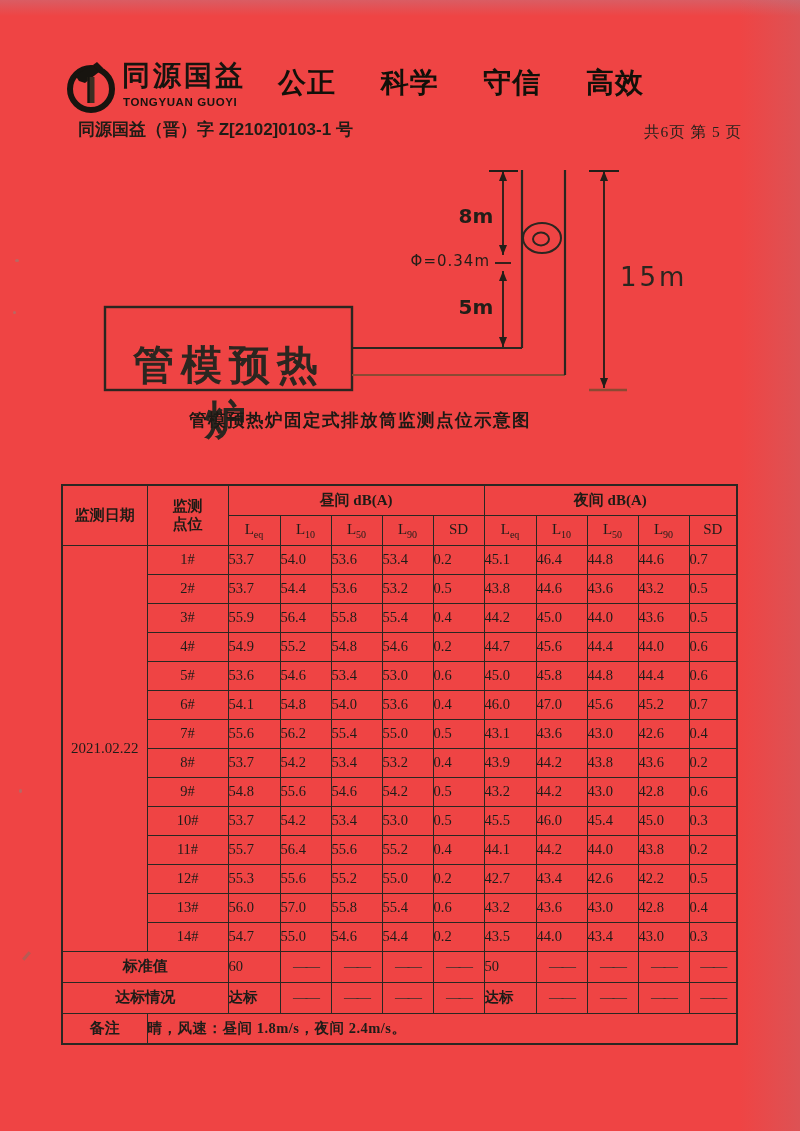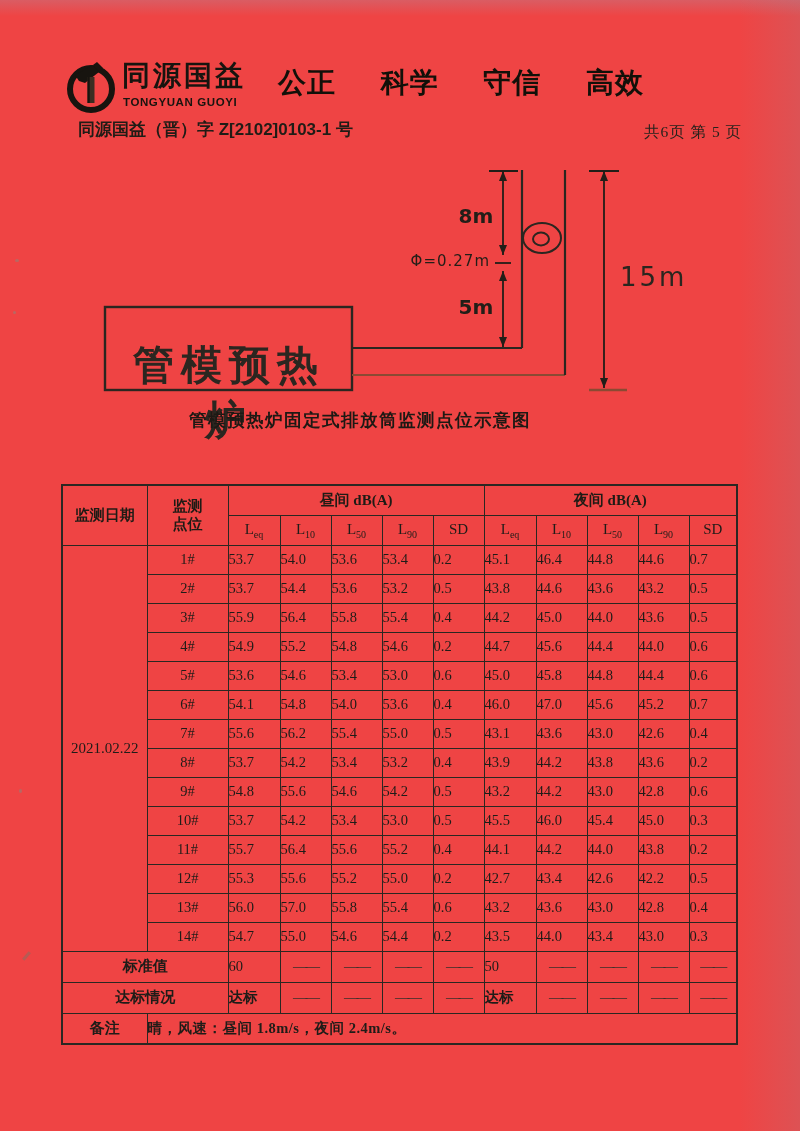--- a/index.html
+++ b/index.html
@@ -124,21 +124,21 @@
     <polygon points="499,187 507,187 503,197" fill="#221e18"></polygon>
 
     <line x1="589" y1="21" x2="619" y2="21" stroke="#221e18" stroke-width="2"></line>
     <line x1="604" y1="21" x2="604" y2="238" stroke="#221e18" stroke-width="1.8"></line>
     <polygon points="600,31 608,31 604,21" fill="#221e18"></polygon>
     <polygon points="600,228 608,228 604,238" fill="#221e18"></polygon>
     <line x1="589" y1="240" x2="627" y2="240" stroke="#8a4a33" stroke-width="2.6"></line>
   </svg>
 
   <div class="abs dim-label lbl-8m">8m</div>
-  <div class="abs dim-label lbl-phi">Φ=0.27m</div>
+  <div class="abs dim-label lbl-phi">Φ=0.34m</div>
   <div class="abs dim-label lbl-5m">5m</div>
   <div class="abs dim-label lbl-15m">15m</div>
   <div class="abs furnace-label">管模预热炉</div>
   <div class="abs diagram-caption">管模预热炉固定式排放筒监测点位示意图</div>
 
 
   <table class="noise">
     <colgroup>
       <col style="width:85px">
         <col style="width:81px">

